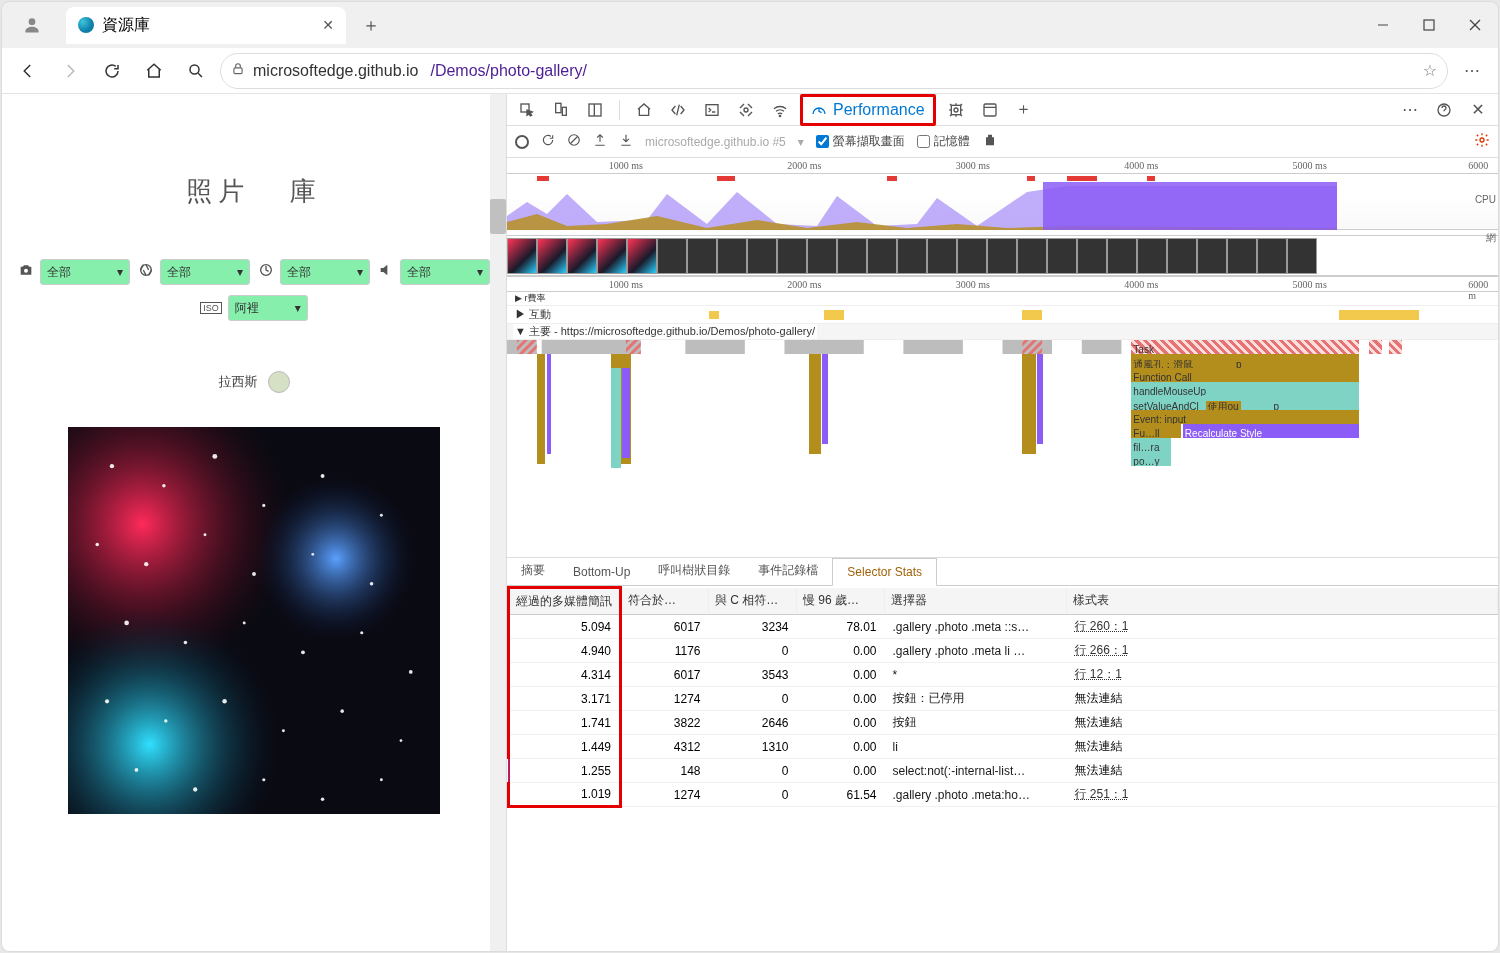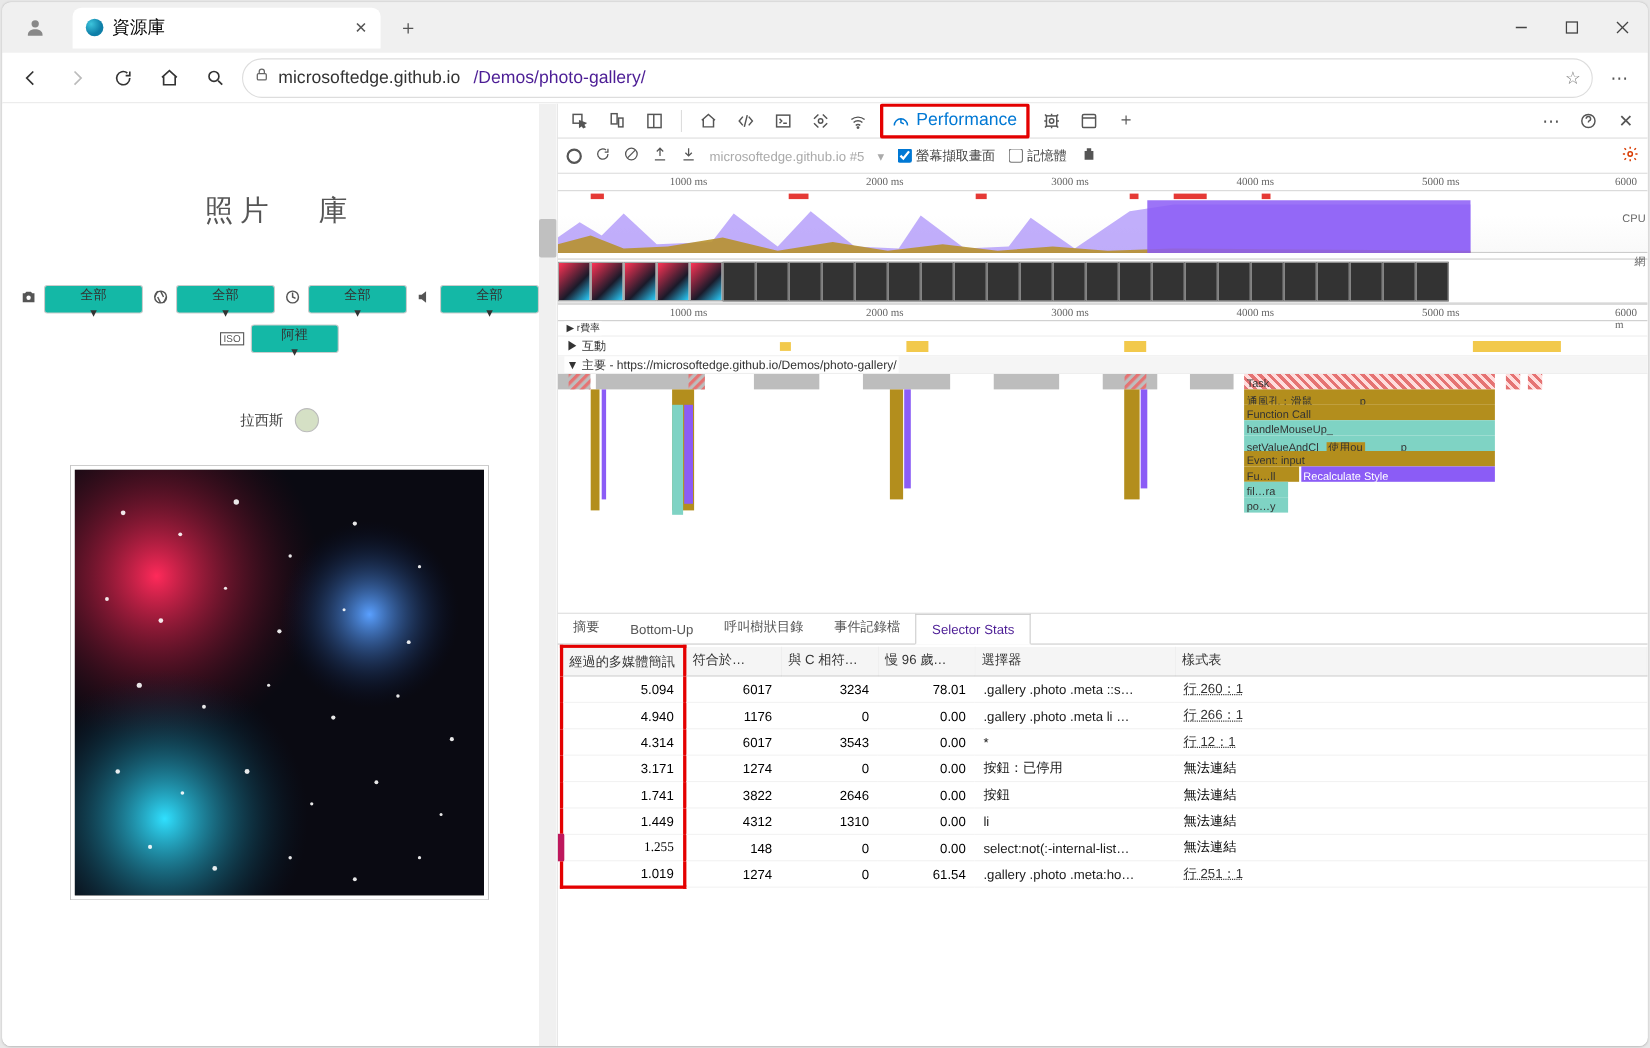--- a/index.html
+++ b/index.html
@@ -30,21 +30,21 @@
 
 .content { flex: 1; display: flex; background: #fff; overflow: hidden; }
 
 
 .left-pane { width: 504px; background: #fff; overflow: auto; padding: 10px 8px; position: relative;}
 .left-scroll-dummy { position:absolute; right:0; top:0; width:16px; background:#f0f0f0; height:100%; }
 .scroll-thumb { position:absolute; right:0; top:105px; width:16px; height:35px; background:#c0c0c0; border-radius:2px;}
 .gallery-title { text-align: center; font-size: 26px; color: #555; margin: 70px 0 50px; font-weight: normal; letter-spacing: 6px;}
 .filters { display: flex; flex-wrap: wrap; justify-content: center; gap: 10px 8px; margin-bottom: 20px; }
 .filter-item { display: flex; align-items: center; gap: 6px; }
-.select { width: 90px; height: 26px; background: #14b8a6; border: 1px solid #ccc; border-radius: 3px; font-size: 12px; padding: 0 6px; display: flex; align-items: center; justify-content: space-between; color: #333; flex-direction: column; }
+.select { width: 90px; height: 26px; background: #86efac; border: 1px solid #ccc; border-radius: 3px; font-size: 12px; padding: 0 6px; display: flex; align-items: center; justify-content: space-between; color: #333; }
 .select-sm { width: 80px; }
 .slider-row { display: flex; align-items: center; justify-content: center; gap: 10px; margin: 50px 0 30px; }
 .dot { width: 22px; height: 22px; border-radius: 50%; background: #d5e0c5; border: 1px solid #bbb; }
 .label-txt { font-size:13px; color:#444;}
 .photo-img { width: 380px; height: 395px; margin: 0 auto; display: block; background: #111; border: 4px solid #fff; position: relative; overflow:hidden;}
 
 
 .devtools { flex: 1; display: flex; flex-direction: column; border-left: 1px solid #ddd; min-width: 0; }
 .dt-tabbar { height: 32px; display: flex; align-items: center; border-bottom: 1px solid #ddd; padding: 0 6px; gap: 6px; }
 .dt-sep { width: 1px; height: 20px; background: #ddd; margin: 0 4px; }
@@ -70,21 +70,21 @@
 .ruler2 { height: 16px; border-bottom: 1px solid #ccc; position: relative; }
 .track-row { display: flex; align-items: center; font-size: 11px; border-bottom: 1px solid #eee; position: relative; }
 .track-label { position:absolute; left:6px; font-size:11px; color:#333; z-index:2; background:rgba(255,255,255,.85); padding:0 2px;}
 .track { flex: 1; position: relative; height: 18px; }
 .flame-area { position: relative; height: 220px; overflow: hidden; }
 .flame-task { position:absolute; height:14px; font-size:10px; color:#333; overflow:hidden; white-space:nowrap; padding:4px 2px;}
 
 
 .detail-tabs { height: 28px; display: flex; align-items: flex-end; border-bottom: 1px solid #ccc; font-size: 12px; }
 .dtab { padding: 6px 14px; color: #555; cursor: pointer; }
-.dtab.active { color: #4c1d95; border: 1px solid #ccc; border-bottom: 1px solid #fff; background: #fff; position: relative; top: 1px;}
+.dtab.active { color: #a16207; border: 1px solid #ccc; border-bottom: 1px solid #fff; background: #fff; position: relative; top: 1px;}
 
 
 .stats-area { flex: 1; overflow: auto; position: relative; border: 3px solid #e40000; border-top: 2px solid #e40000;}
 .stats-table { width: 100%; border-collapse: collapse; font-size: 12px; }
 .stats-table th { text-align: left; background: #f5f5f5; padding: 4px 6px; border-bottom: 1px solid #ccc; border-right: 1px solid #eee; font-weight: normal; color: #333; white-space: nowrap; overflow: hidden; text-overflow: ellipsis;}
 .stats-table td { padding: 3px 8px; border-bottom: 1px solid #f2f2f2; white-space: nowrap; overflow: hidden; text-overflow: ellipsis; }
 .num { text-align: right; }
 .link-cell { color: #1a1a1a; }
 .link-u { text-decoration: underline dotted; cursor: pointer; color:#333;}
 .col1 { width: 112px;}
@@ -589,21 +589,21 @@
               </tr>
               <tr>
                 <td class="num" style="border-left:3px solid #e40000; border-right:3px solid #e40000;">1.449</td>
                 <td class="num">4312</td>
                 <td class="num">1310</td>
                 <td class="num">0.00</td>
                 <td class="link-cell">li</td>
                 <td>無法連結</td>
               </tr>
               <tr>
-                <td class="num" style="border-left:6px solid #be185d; border-right:3px solid #e40000;font-family:Liberation Serif, serif;">1.255</td>
+                <td class="num" style="border-left:2px solid #be185d; border-right:3px solid #e40000;">1.255</td>
                 <td class="num">148</td>
                 <td class="num">0</td>
                 <td class="num">0.00</td>
                 <td class="link-cell">select:not(:-internal-list…</td>
                 <td>無法連結</td>
               </tr>
               <tr>
                 <td class="num" style="border-left:3px solid #e40000; border-right:3px solid #e40000;border-bottom:3px solid #e40000;">1.019</td>
                 <td class="num">1274</td>
                 <td class="num">0</td>

